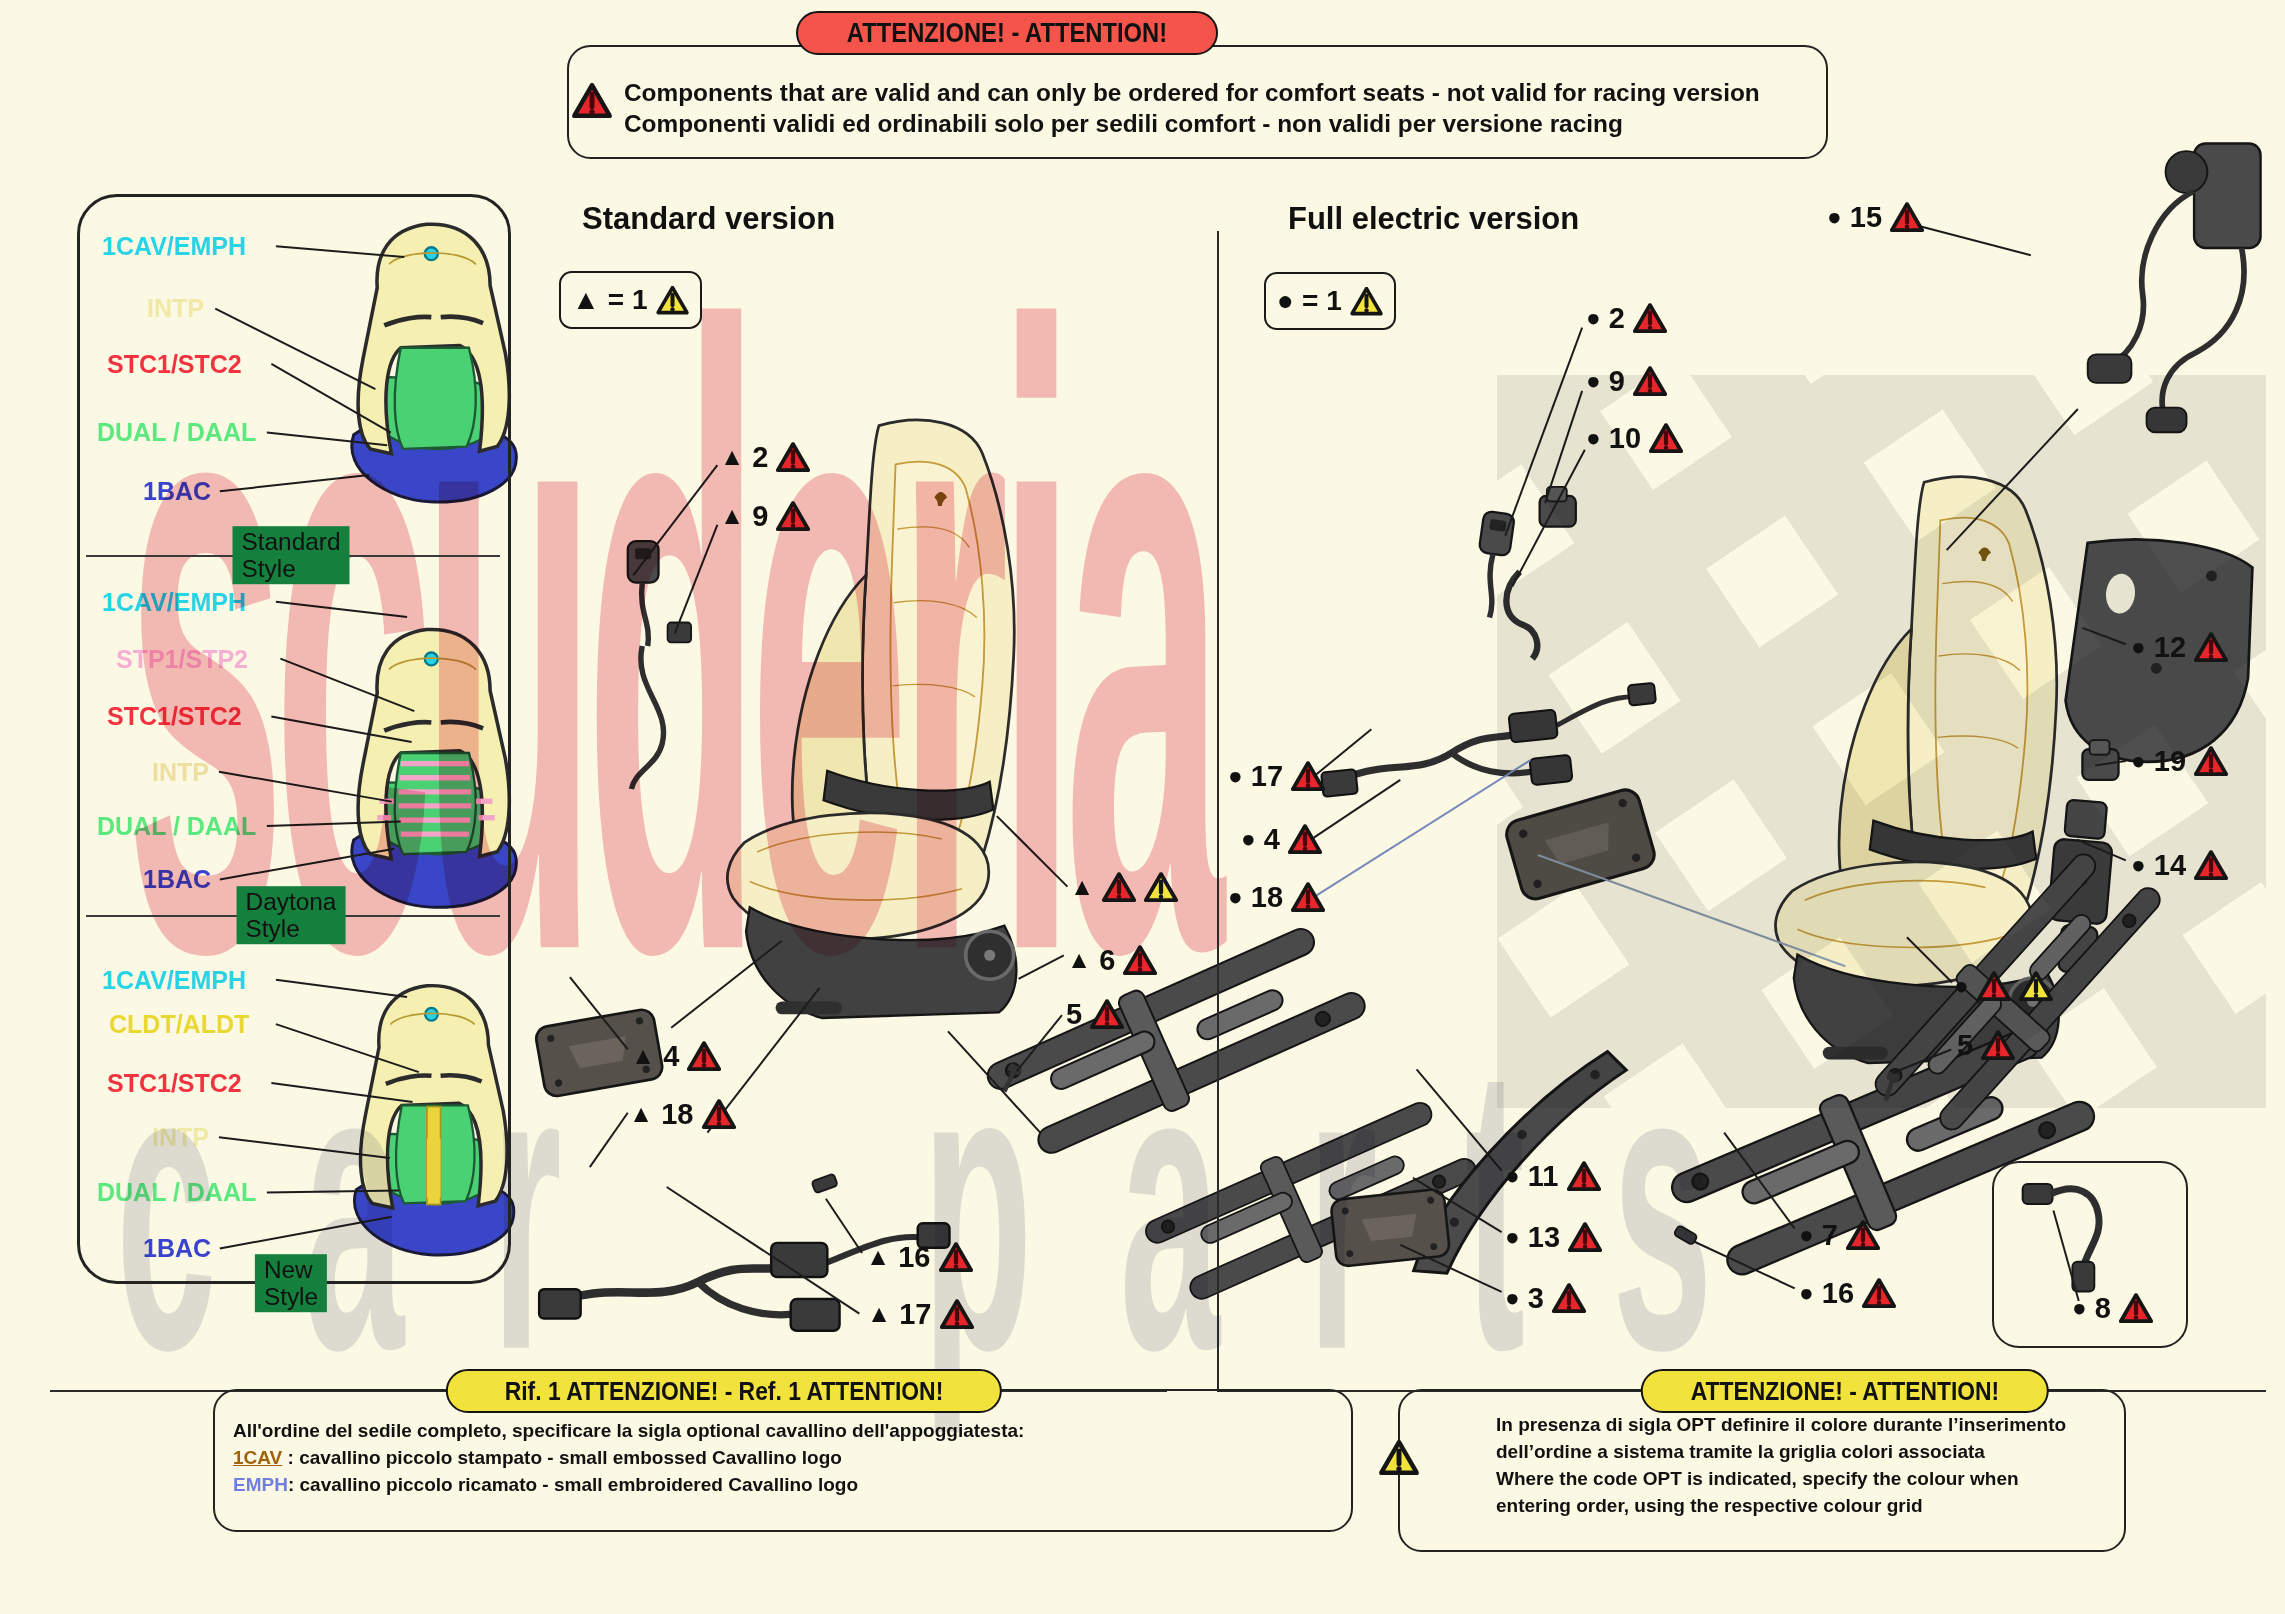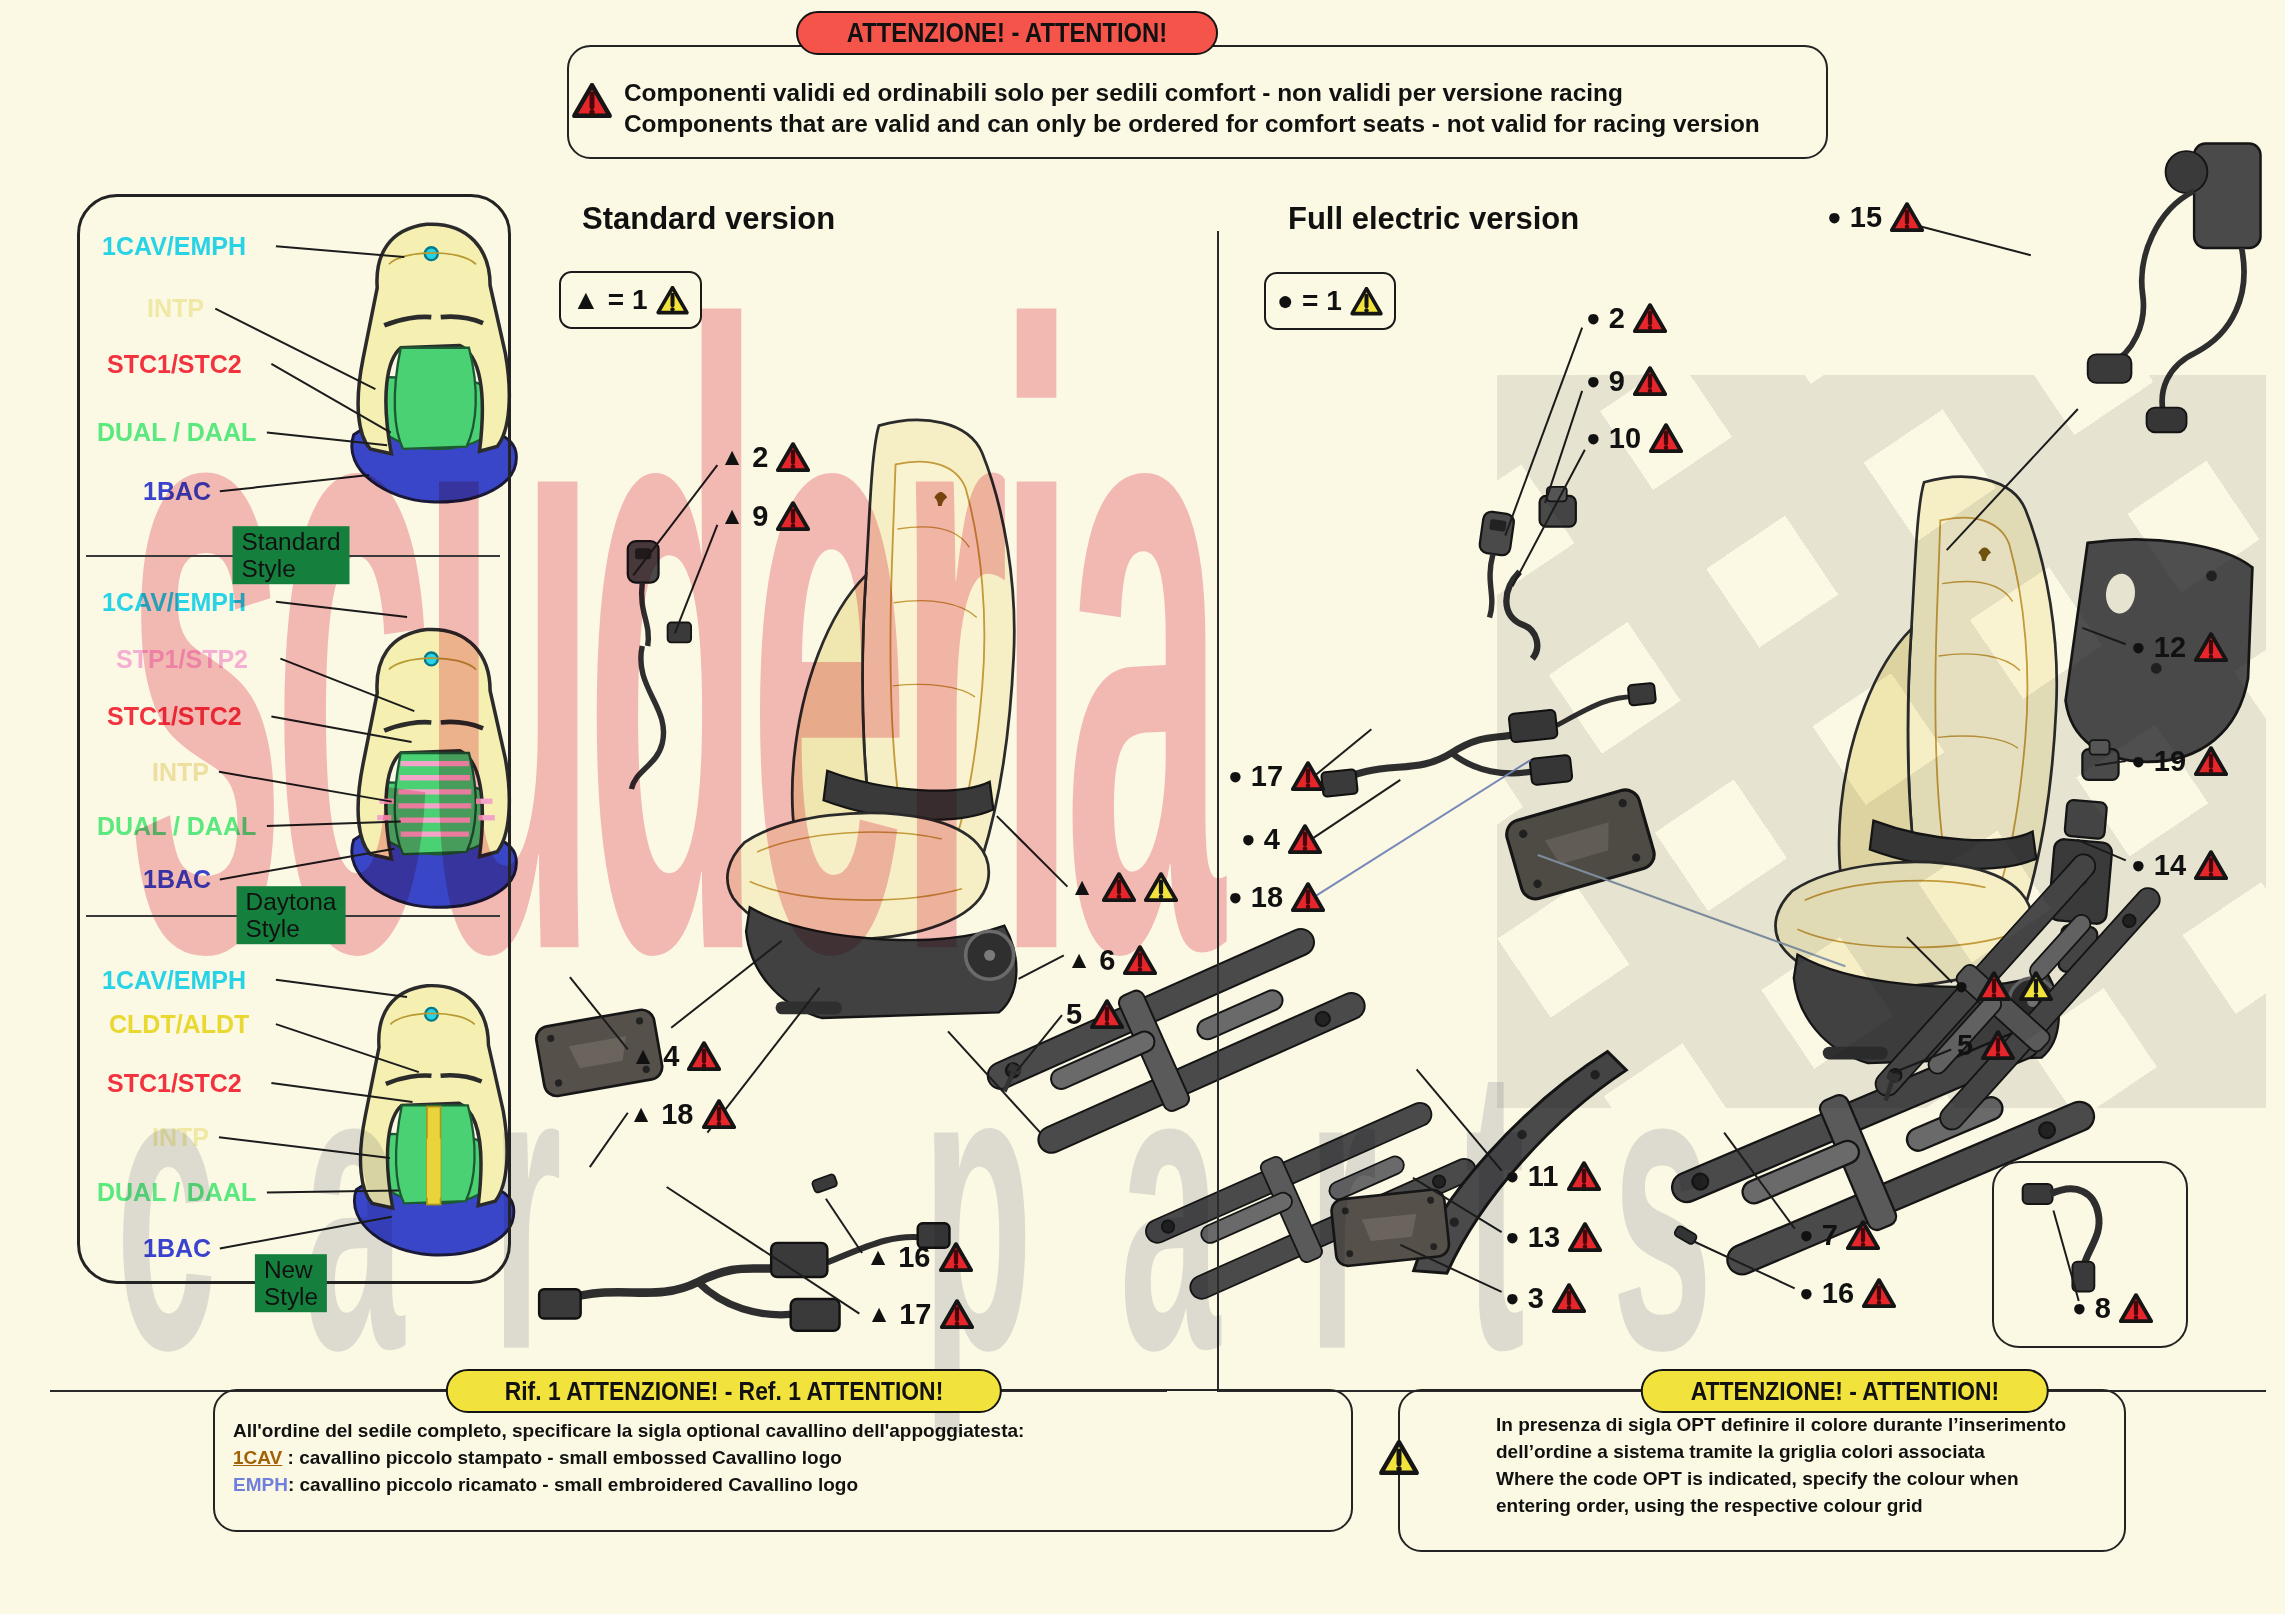--- a/index.html
+++ b/index.html
@@ -351,22 +351,22 @@
   <div class="vline" style="left:1217px;top:231px;height:1160px;"></div>
   <div class="hline" style="left:50px;top:1390px;width:1117px;"></div>
   <div class="hline" style="left:1217px;top:1390px;width:1049px;"></div>
 
   <div class="notice" style="left:567px;top:45px;width:1257px;height:110px;"></div>
   <div class="pill red" style="left:1007px;top:11px;"><span>ATTENZIONE! - ATTENTION!</span></div>
   <svg class="warnabs" style="left:572px;top:83px;" width="40" height="36" viewBox="0 0 44 40">
       <use href="#warnR"></use>
     </svg>
   <div class="notetext topnote" style="left:624px;top:77px;">
+    <div>Components that are valid and can only be ordered for comfort seats - not valid for racing version</div>
     <div>Componenti validi ed ordinabili solo per sedili comfort - non validi per versione racing</div>
-    <div>Components that are valid and can only be ordered for comfort seats - not valid for racing version</div>
   </div>
 
   <div class="panel" style="left:77px;top:194px;width:428px;height:1084px;"></div>
   <div class="divline" style="left:86px;top:555px;width:414px;"></div>
   <div class="divline" style="left:86px;top:915px;width:414px;"></div>
   <div class="caption" style="left:291px;top:555px;">
     <div>Standard</div>
     <div>Style</div>
   </div>
   <div class="caption" style="left:291px;top:915px;">

